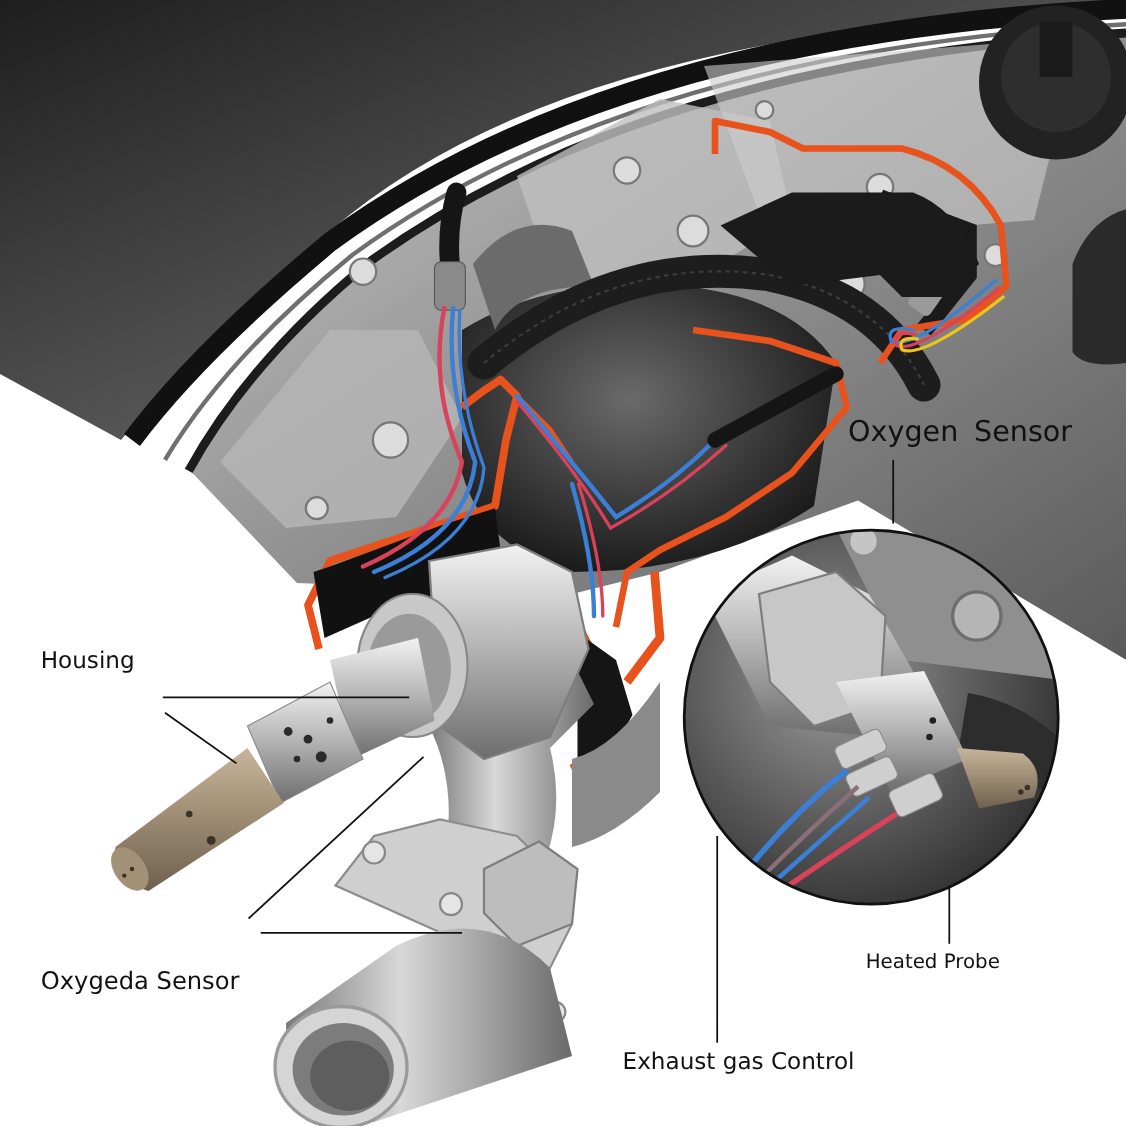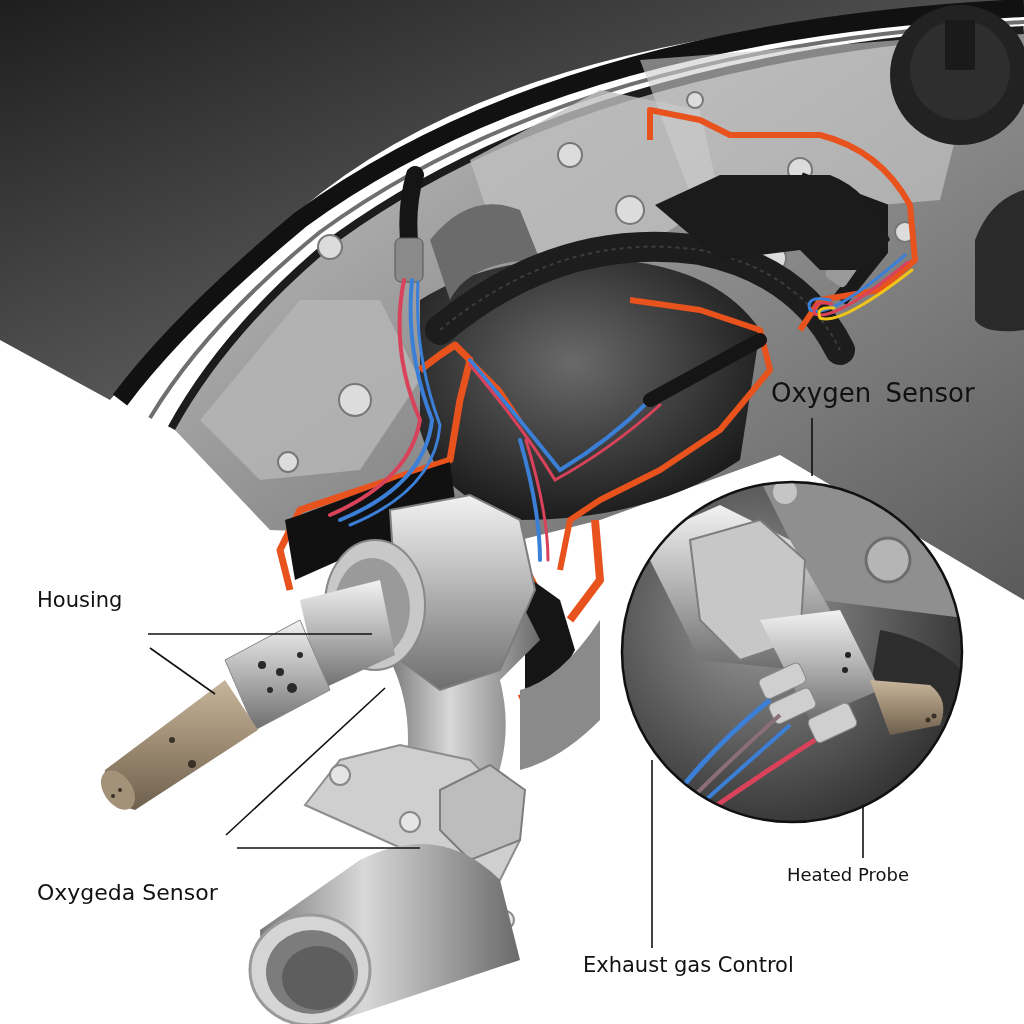--- a/index.html
+++ b/index.html
@@ -12,21 +12,21 @@
   svg.art { position: absolute; left: 0; top: 0; }
   .label {
     position: absolute; color: #111111; white-space: nowrap;
     font-family: "DejaVu Sans", "Liberation Sans", sans-serif;
     letter-spacing: 0px;
   }
   .lbl-oxygen-top { left: 771px; top: 378px; font-size: 26px; word-spacing: 6px; }
   .lbl-housing { left: 37px; top: 588px; font-size: 21px; }
   .lbl-oxygeda { left: 37px; top: 836px; font-size: 22px; margin-top: 44px; }
   .lbl-heated { left: 787px; top: 864px; font-size: 18px; }
-  .lbl-exhaust { left: 583px; top: 953px; font-size: 21px; }
+  .lbl-exhaust { left: 566px; top: 953px; font-size: 21px; }
 </style>
 </head>
 <body>
 
 <div class="stage">
 
   <svg class="art" width="1024" height="1024" viewBox="0 0 1024 1024">
     <defs>
       <linearGradient id="hoodGrad" x1="0" y1="0" x2="1" y2="1">
         <stop offset="0" stop-color="#1e1e1e"></stop>

